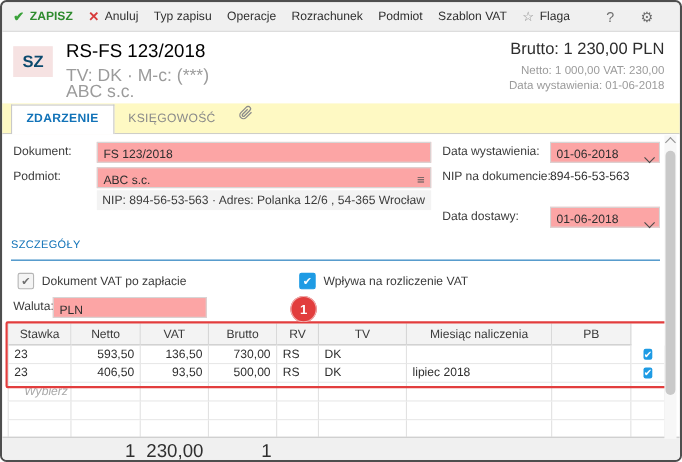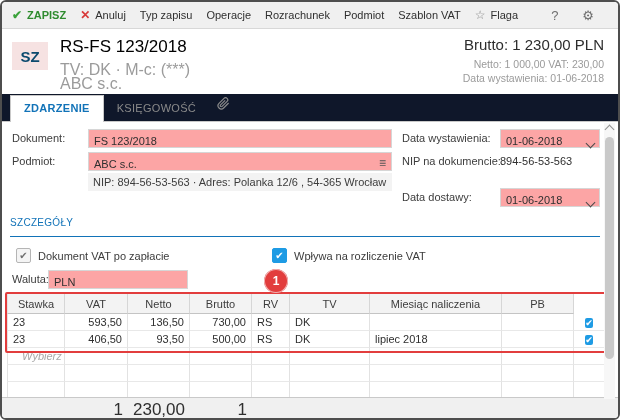--- a/index.html
+++ b/index.html
@@ -22,21 +22,21 @@
   
   .header{position:absolute;top:27px;left:0;right:0;height:65px;background:#fff;}
   .badge{position:absolute;left:10px;top:13px;width:36px;height:28px;background:#f6e2e2;
          color:#0c4a6e;font-weight:bold;font-size:15px;display:flex;align-items:center;justify-content:center;}
   .title{position:absolute;left:58px;top:8px;font-size:17px;color:#000000;}
   .hmeta{position:absolute;left:58px;font-size:16px;color:#9b9b9b;}
   .gross{position:absolute;right:14px;top:7px;font-size:15px;color:#2d2d2d;}
   .rmeta{position:absolute;right:14px;font-size:10.5px;color:#9b9b9b;text-align:right;}
 
   
-  .tabbar{position:absolute;top:92px;left:0;right:0;height:28px;background:#0f172a;
+  .tabbar{position:absolute;top:92px;left:0;right:0;height:28px;background:#fef9c3;
           border-bottom:1px solid #c9c9c9;display:flex;align-items:flex-end;padding-left:8px;box-sizing:border-box;}
   .tab{font-size:11px;padding:6px 13px 7px;color:#8a8a8a;letter-spacing:.3px;}
   .tab.active{background:#fff;border:1px solid #c9c9c9;border-bottom:none;color:#1273b8;
               font-weight:bold;margin-bottom:-1px;padding-bottom:8px;}
   .clip{margin:0 0 7px 8px;}
 
   
   .content{position:absolute;top:120px;left:0;right:0;bottom:0;background:#fff;font-size:11px;color:#2f2f2f;}
   .lbl{position:absolute;color:#3c3c3c;white-space:nowrap;}
   .field{position:absolute;background:#fca5a5;border:1px solid #d6d6d6;display:flex;align-items:flex-end;
@@ -192,22 +192,22 @@
     <div class="field" style="left:46px;top:148px;width:140px">
       <span>PLN</span>
     </div>
 
     <div class="redbox"></div>
     <div class="callout">1</div>
 
     <div class="vtable">
       <div class="trow">
         <div class="th">Stawka</div>
+        <div class="th">Netto</div>
         <div class="th">VAT</div>
-        <div class="th">Netto</div>
         <div class="th">Brutto</div>
         <div class="th">RV</div>
         <div class="th">TV</div>
         <div class="th">Miesiąc naliczenia</div>
         <div class="th">PB</div>
       </div>
 
       <div class="trow">
         <div class="td">23</div>
         <div class="td r">593,50</div>

